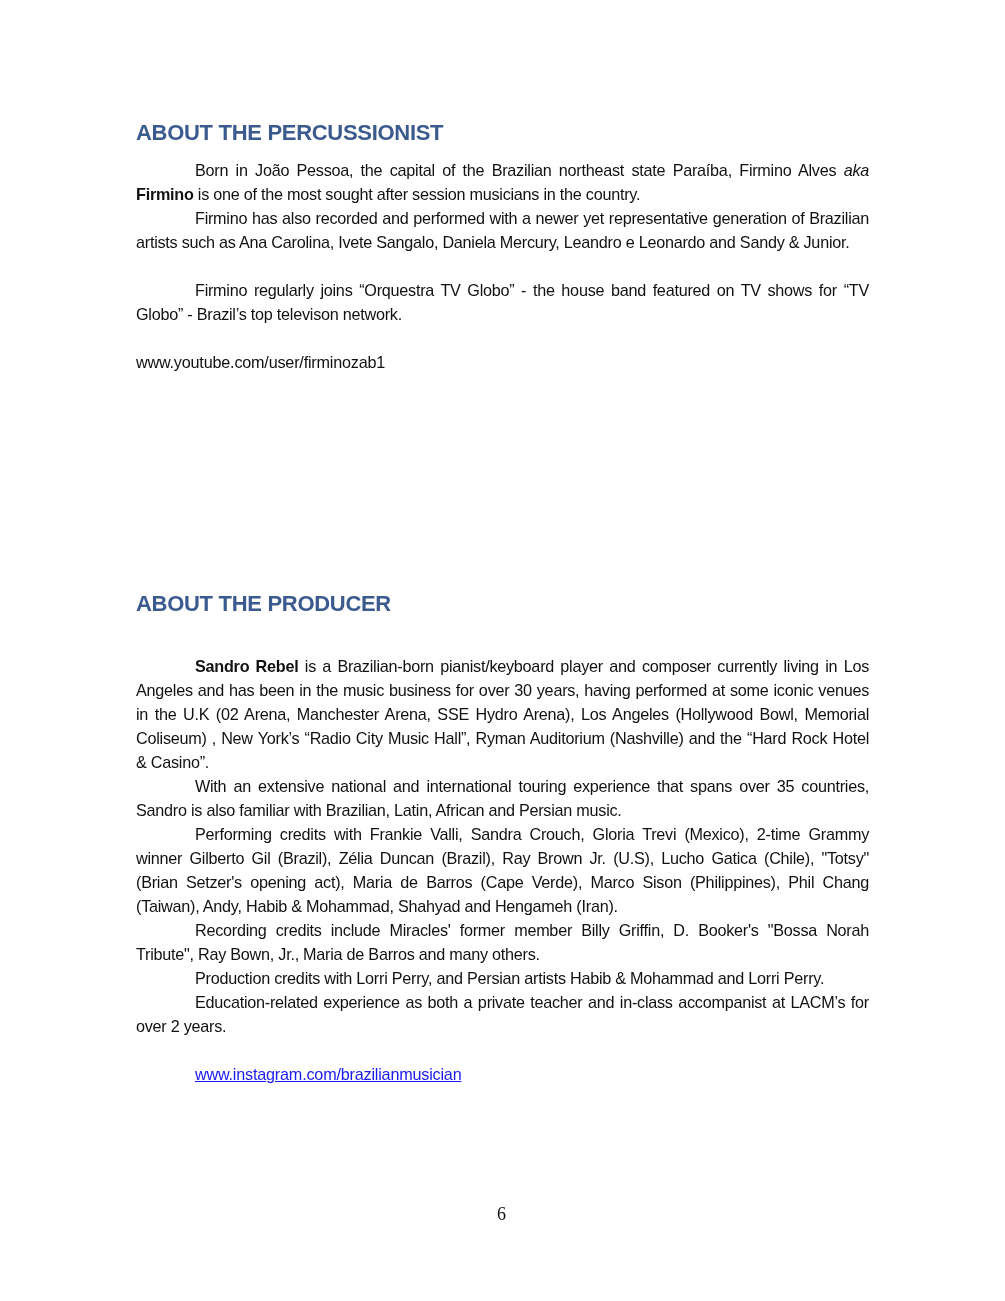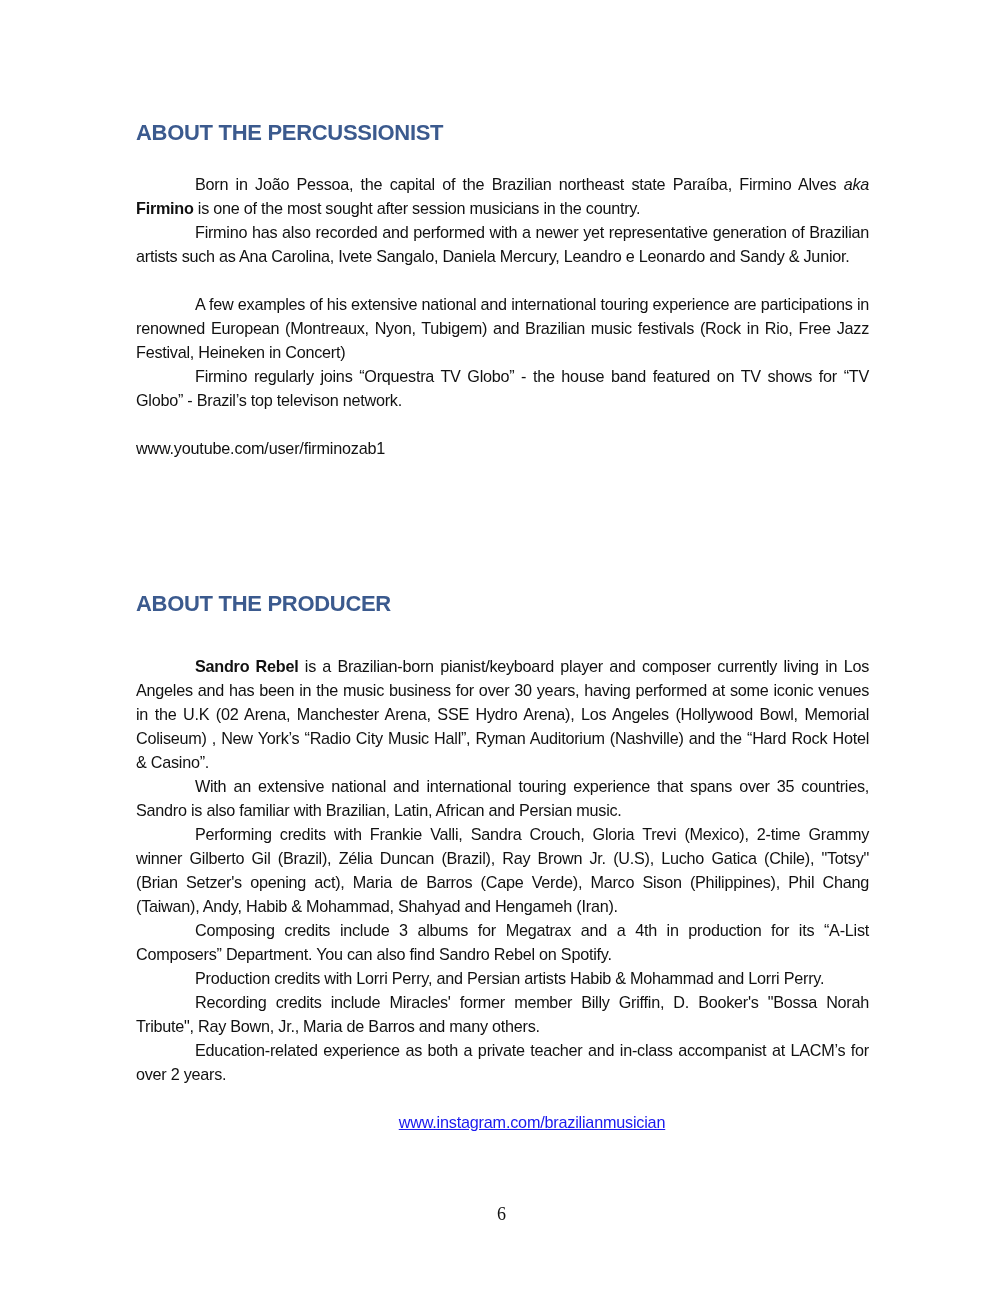--- a/index.html
+++ b/index.html
@@ -70,38 +70,36 @@
     b { font-weight: bold; }
     i { font-style: italic; }
   </style>
 </head>
 <body>
 
 <div class="page">
 
   <h2 class="heading" style="top:120px;">ABOUT THE PERCUSSIONIST</h2>
 
-  <div class="section" style="top:172px;">
+  <div class="section" style="top:158px;">
     <p class="para"><span>Born in João Pessoa, the capital of the Brazilian northeast state Paraíba, Firmino Alves </span><i>aka</i><span> </span><b>Firmino</b><span> is one of the most sought after session musicians in the country.</span></p>
     <p class="para">Firmino has also recorded and performed with a newer yet representative generation of Brazilian artists such as Ana Carolina, Ivete Sangalo, Daniela Mercury, Leandro e Leonardo and Sandy &amp; Junior.</p>
     <div class="blank"></div>
-    <p class="para">A few examples of his extensive national and international touring experience are participations in renowned European (Montreaux, Nyon, Tubigem) and Brazilian music festivals (Rock in Rio, Free Jazz Festival, Heineken in Concert)</p>
     <p class="para">Firmino regularly joins “Orquestra TV Globo” - the house band featured on TV shows for “TV Globo” - Brazil’s top televison network.</p>
     <div class="blank"></div>
     <p class="url">www.youtube.com/user/firminozab1</p>
   </div>
 
   <h2 class="heading" style="top:591px;">ABOUT THE PRODUCER</h2>
 
   <div class="section" style="top:654px;">
     <p class="para"><b>Sandro Rebel</b><span> is a Brazilian-born pianist/keyboard player and composer currently living in Los Angeles and has been in the music business for over 30 years, having performed at some iconic venues in the U.K (02 Arena, Manchester Arena, SSE Hydro Arena), Los Angeles (Hollywood Bowl, Memorial Coliseum) , New York’s “Radio City Music Hall”, Ryman Auditorium (Nashville) and the “Hard Rock Hotel &amp; Casino”.</span></p>
     <p class="para">With an extensive national and international touring experience that spans over 35 countries, Sandro is also familiar with Brazilian, Latin, African and Persian music.</p>
     <p class="para">Performing credits with Frankie Valli, Sandra Crouch, Gloria Trevi (Mexico), 2-time Grammy winner Gilberto Gil (Brazil), Zélia Duncan (Brazil), Ray Brown Jr. (U.S), Lucho Gatica (Chile), "Totsy" (Brian Setzer's opening act), Maria de Barros (Cape Verde), Marco Sison (Philippines), Phil Chang (Taiwan), Andy, Habib &amp; Mohammad, Shahyad and Hengameh (Iran).</p>
-    <p class="para">Composing credits include 3 albums for Megatrax and a 4th in production for its “A-List Composers” Department. You can also find Sandro Rebel on Spotify.</p>
+    <p class="para">Recording credits include Miracles' former member Billy Griffin, D. Booker's "Bossa Norah Tribute", Ray Bown, Jr., Maria de Barros and many others.</p>
     <p class="para">Production credits with Lorri Perry, and Persian artists Habib &amp; Mohammad and Lorri Perry.</p>
-    <p class="para">Recording credits include Miracles' former member Billy Griffin, D. Booker's "Bossa Norah Tribute", Ray Bown, Jr., Maria de Barros and many others.</p>
     <p class="para">Education-related experience as both a private teacher and in-class accompanist at LACM’s for over 2 years.</p>
     <div class="blank"></div>
-    <p class="url" style="padding-left:59px;text-align:center;"><a class="link">www.instagram.com/brazilianmusician</a></p>
+    <p class="url" style="padding-left:59px;"><a class="link">www.instagram.com/brazilianmusician</a></p>
   </div>
 </div>
 
 <div class="pagenum">6</div>
 
 </body></html>

